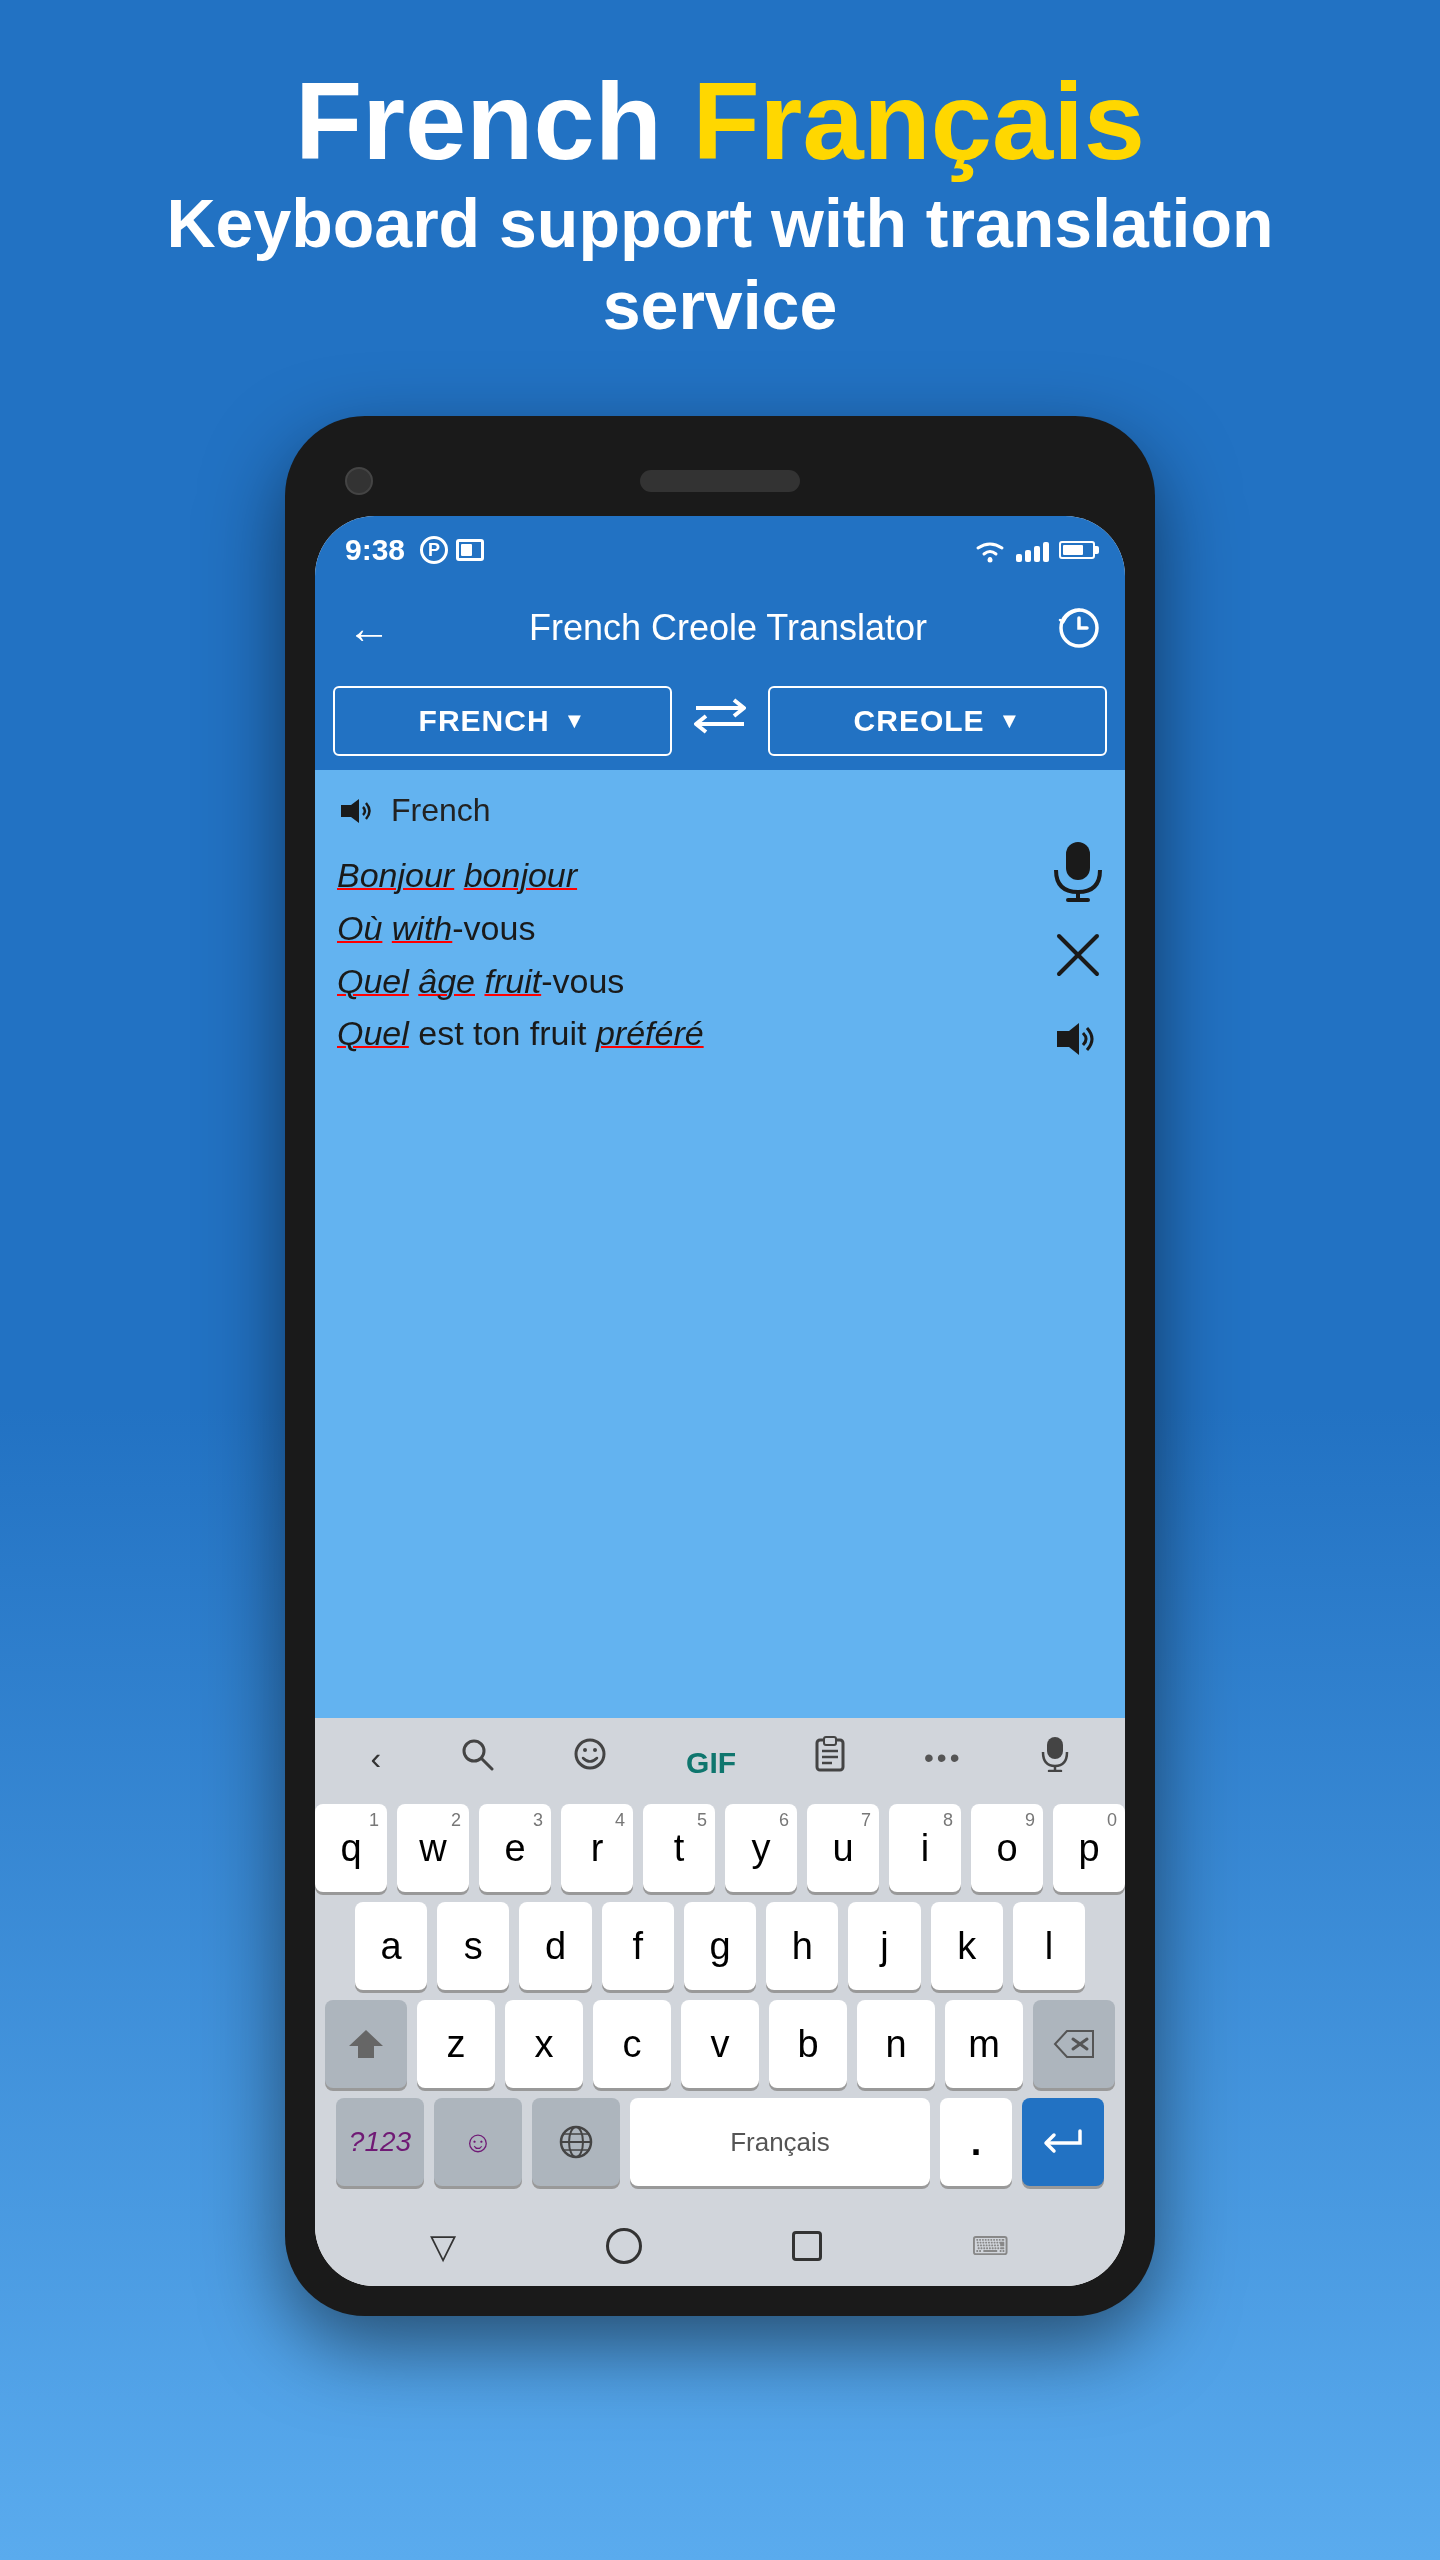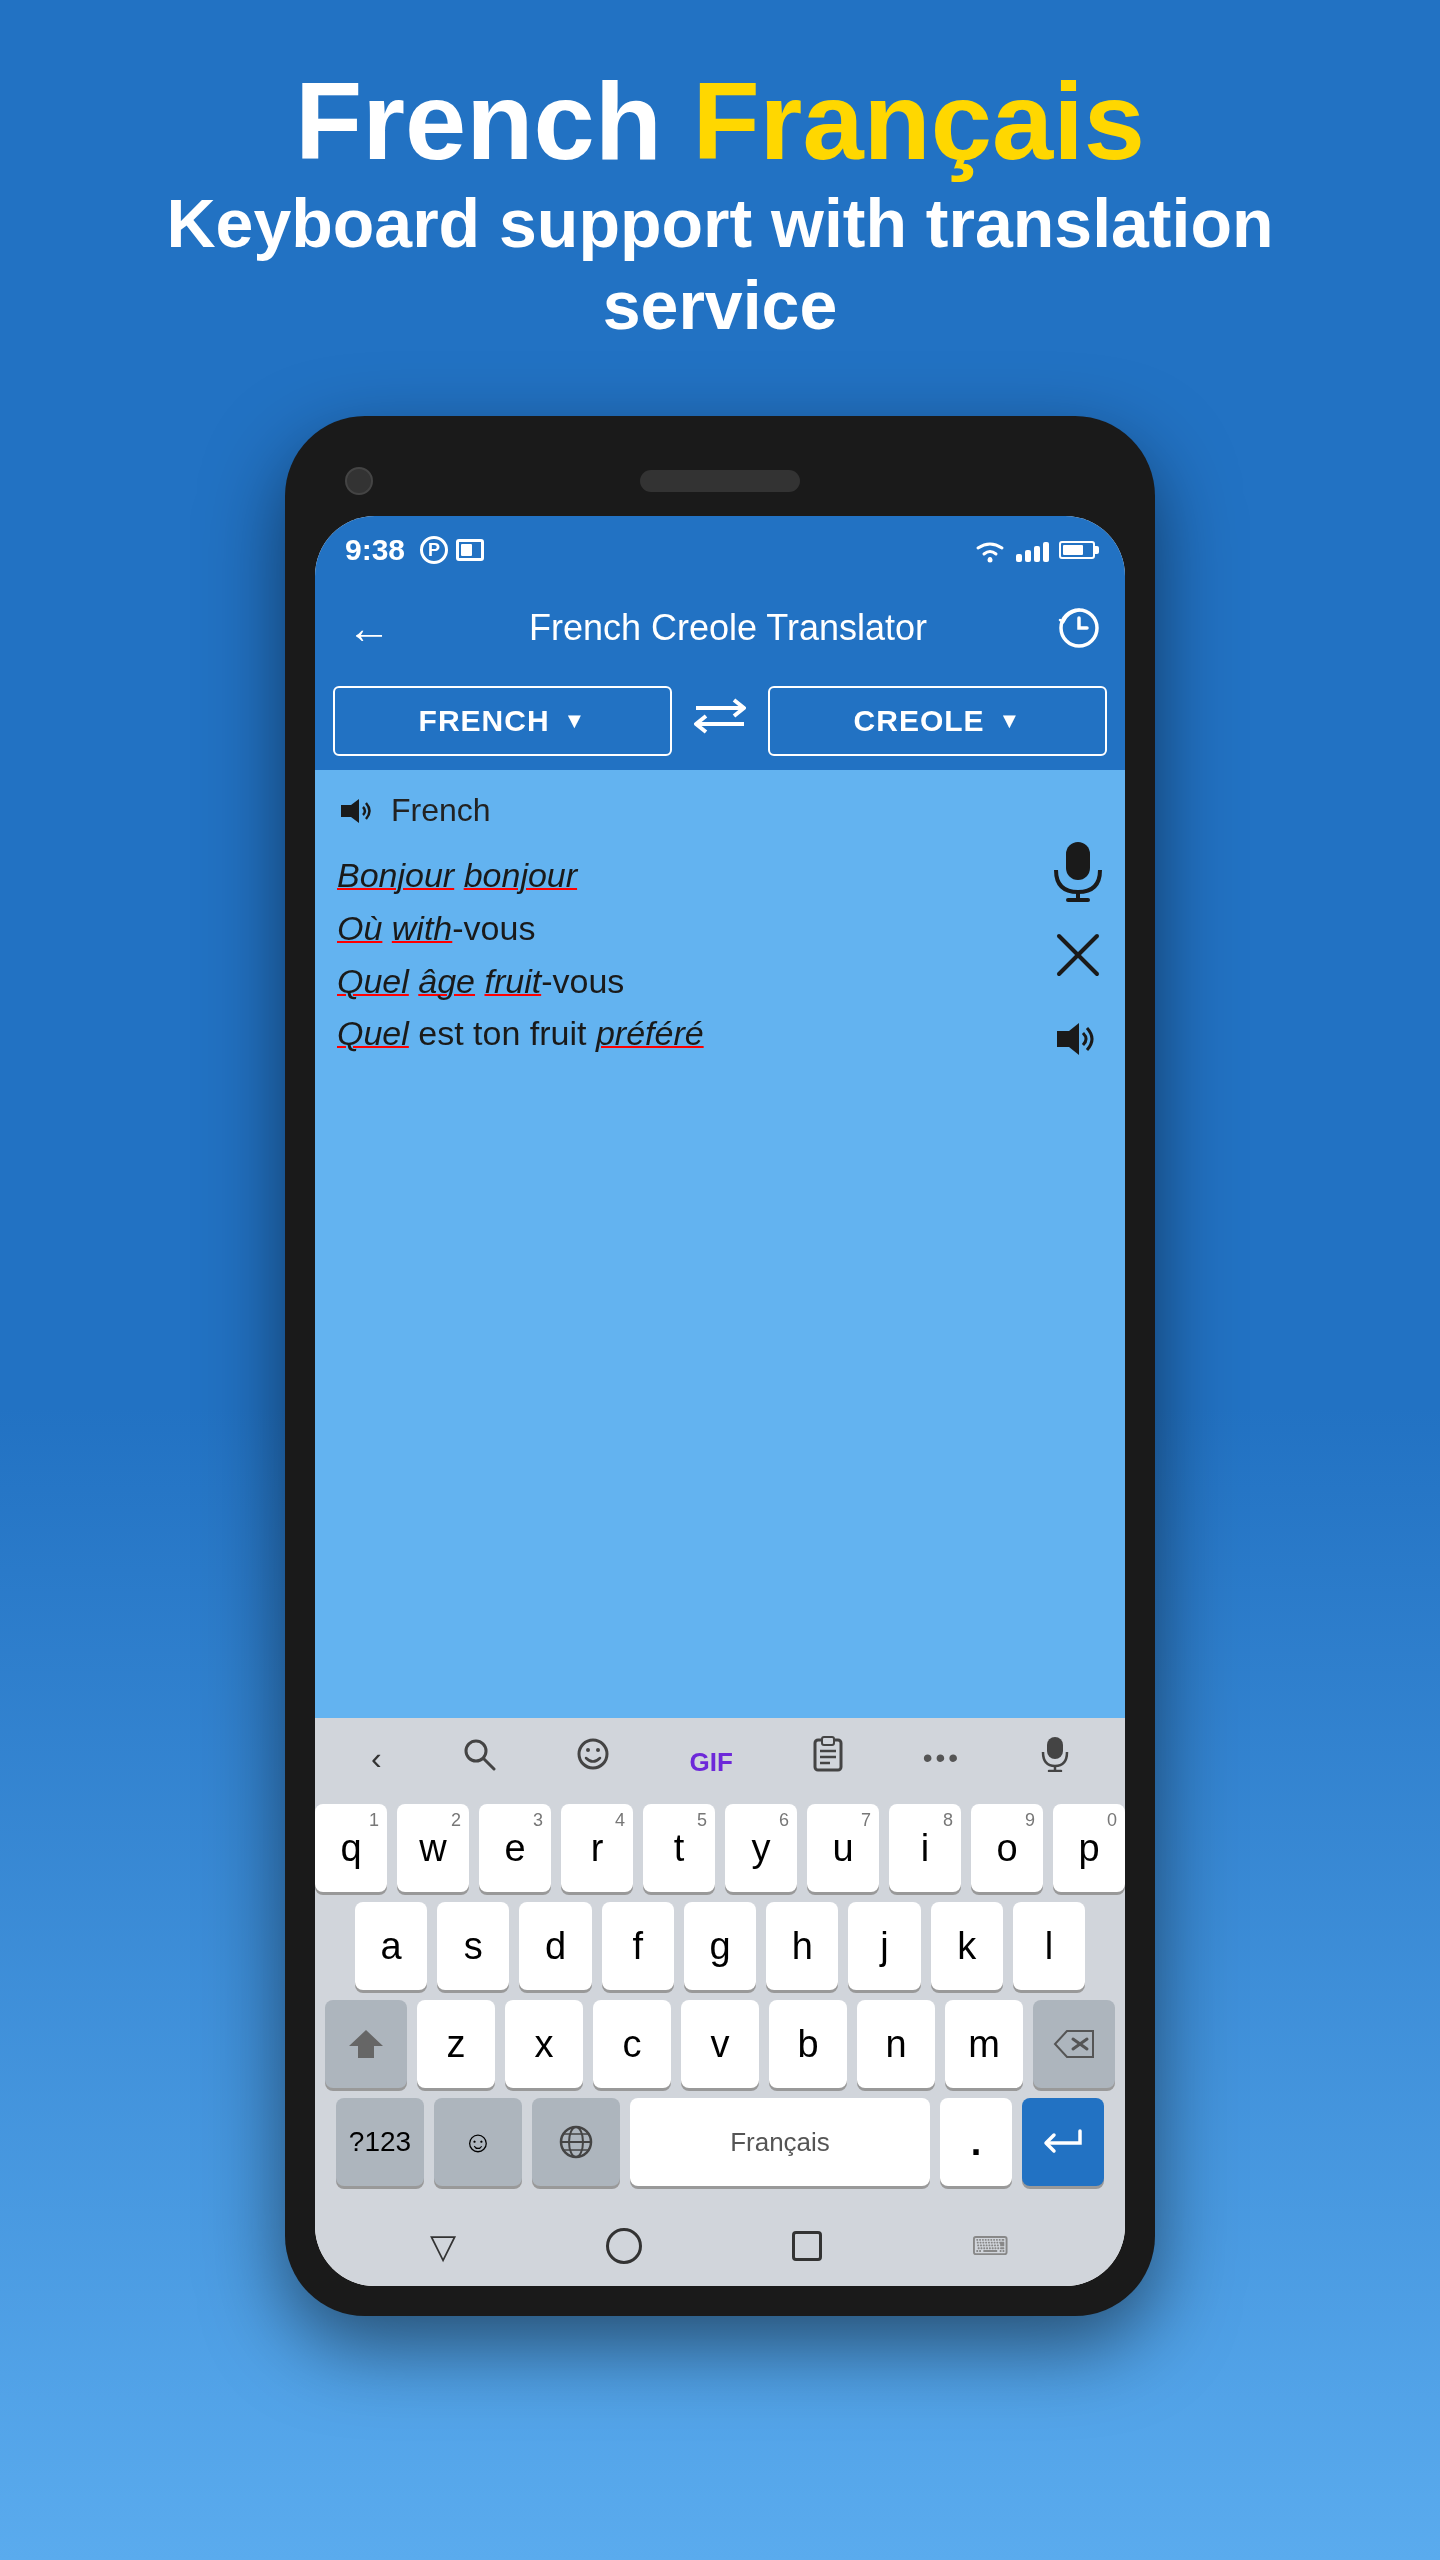--- a/index.html
+++ b/index.html
@@ -327,23 +327,24 @@
     .key .num-hint {
       position: absolute;
       top: 6px;
       right: 8px;
       font-size: 18px;
       color: #777;
       font-weight: 400;
     }
     .key-special {
       background: #adb5bd;
-      color: #000000;
+      color: #701a75;
       min-width: 88px;
       flex: 1.3;
+      font-style: italic;
     }
     .key-space {
       background: white;
       flex: 4;
       font-size: 26px;
       color: #555;
       max-width: 400px;
     }
     .key-enter {
       background: #2272c3;
@@ -562,21 +563,21 @@
               </svg>
             </span>
             <span class="toolbar-btn">
               <svg width="34" height="34" viewBox="0 0 34 34">
                 <circle cx="17" cy="17" r="14" stroke="#444" stroke-width="3" fill="none"></circle>
                 <circle cx="12" cy="13" r="2" fill="#444"></circle>
                 <circle cx="22" cy="13" r="2" fill="#444"></circle>
                 <path d="M10,21 Q17,28 24,21" stroke="#444" stroke-width="2.5" fill="none" stroke-linecap="round"></path>
               </svg>
             </span>
-            <span class="toolbar-btn" style="font-size:26px; font-weight:700; color:#6d28d9;margin-top:9px;">GIF</span>
+            <span class="toolbar-btn" style="font-size:30px; font-weight:700; color:#0f766e;margin-top:9px;">GIF</span>
             <span class="toolbar-btn">
               <svg width="30" height="36" viewBox="0 0 30 36">
                 <rect x="2" y="4" width="26" height="30" rx="3" stroke="#444" stroke-width="3" fill="none"></rect>
                 <rect x="9" y="1" width="12" height="8" rx="2" fill="#d1d5db" stroke="#444" stroke-width="2"></rect>
                 <line x1="7" y1="15" x2="23" y2="15" stroke="#444" stroke-width="2.5"></line>
                 <line x1="7" y1="21" x2="23" y2="21" stroke="#444" stroke-width="2.5"></line>
                 <line x1="7" y1="27" x2="17" y2="27" stroke="#444" stroke-width="2.5"></line>
               </svg>
             </span>
             <span class="toolbar-btn toolbar-dots">•••</span>

